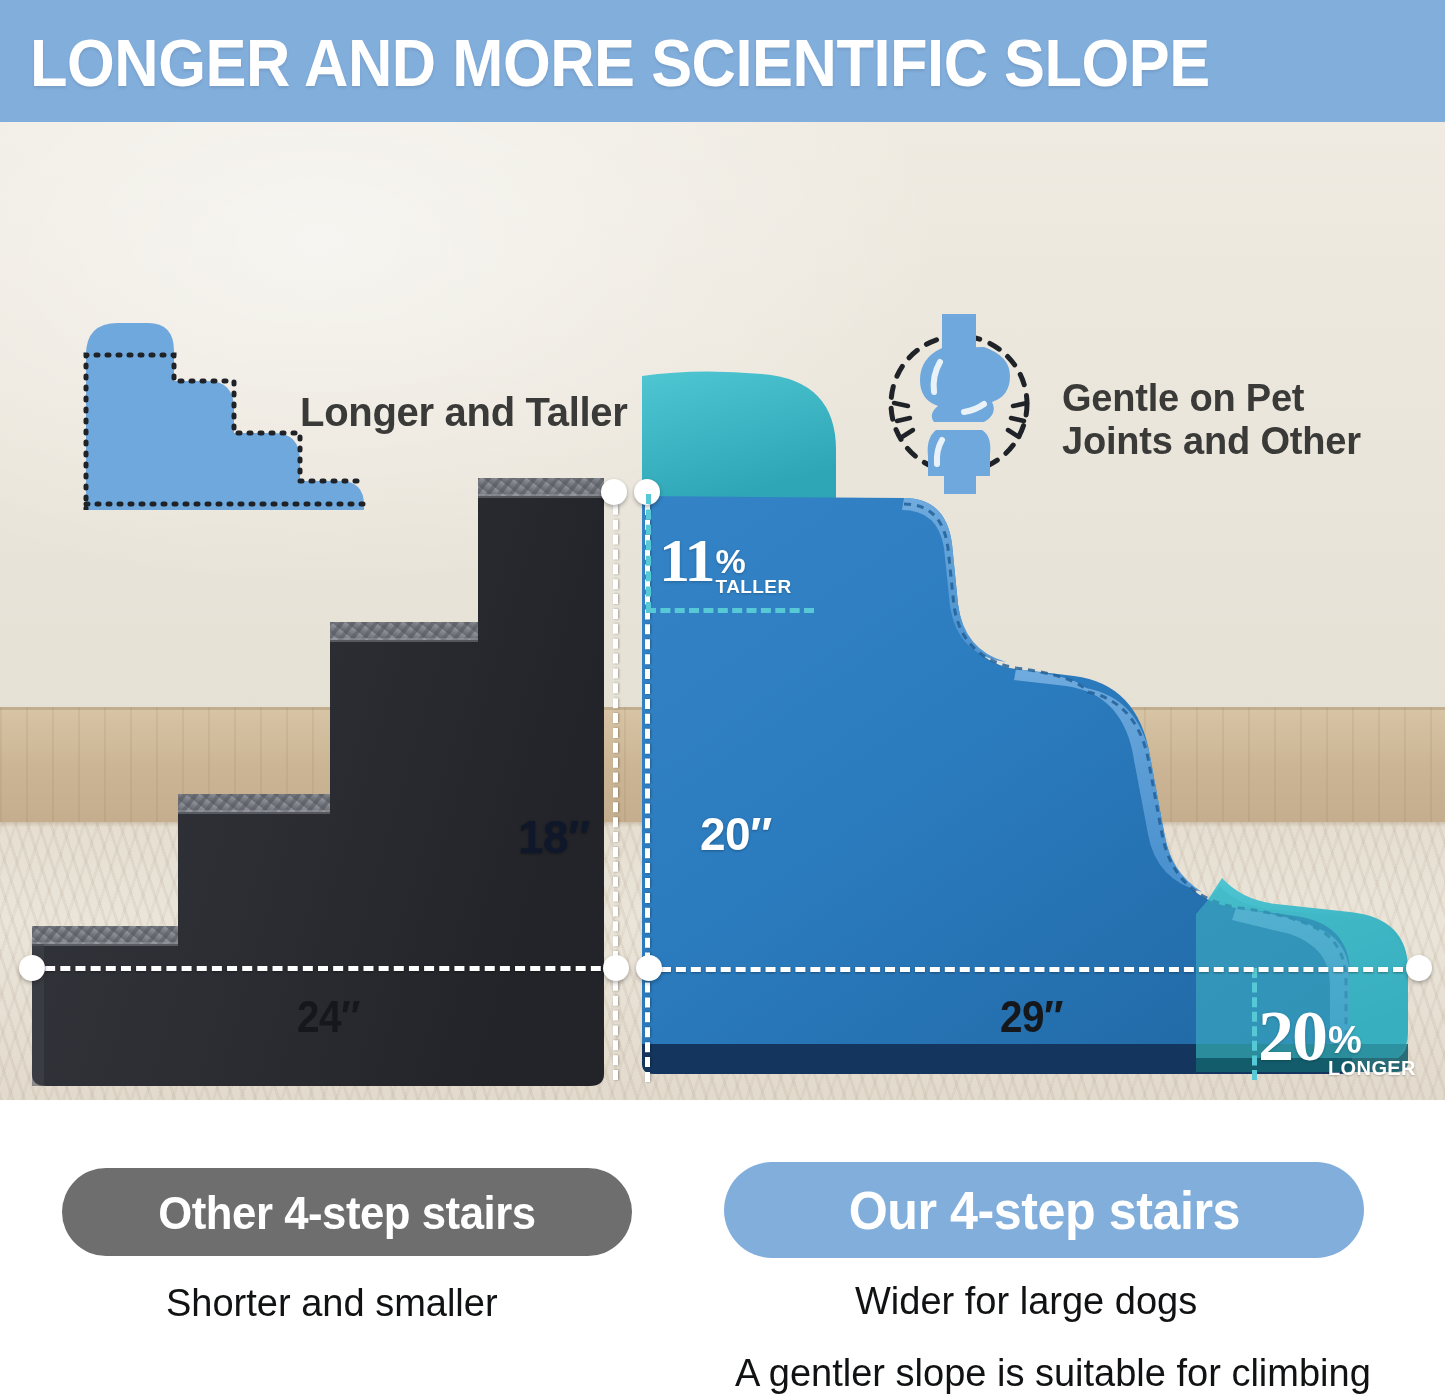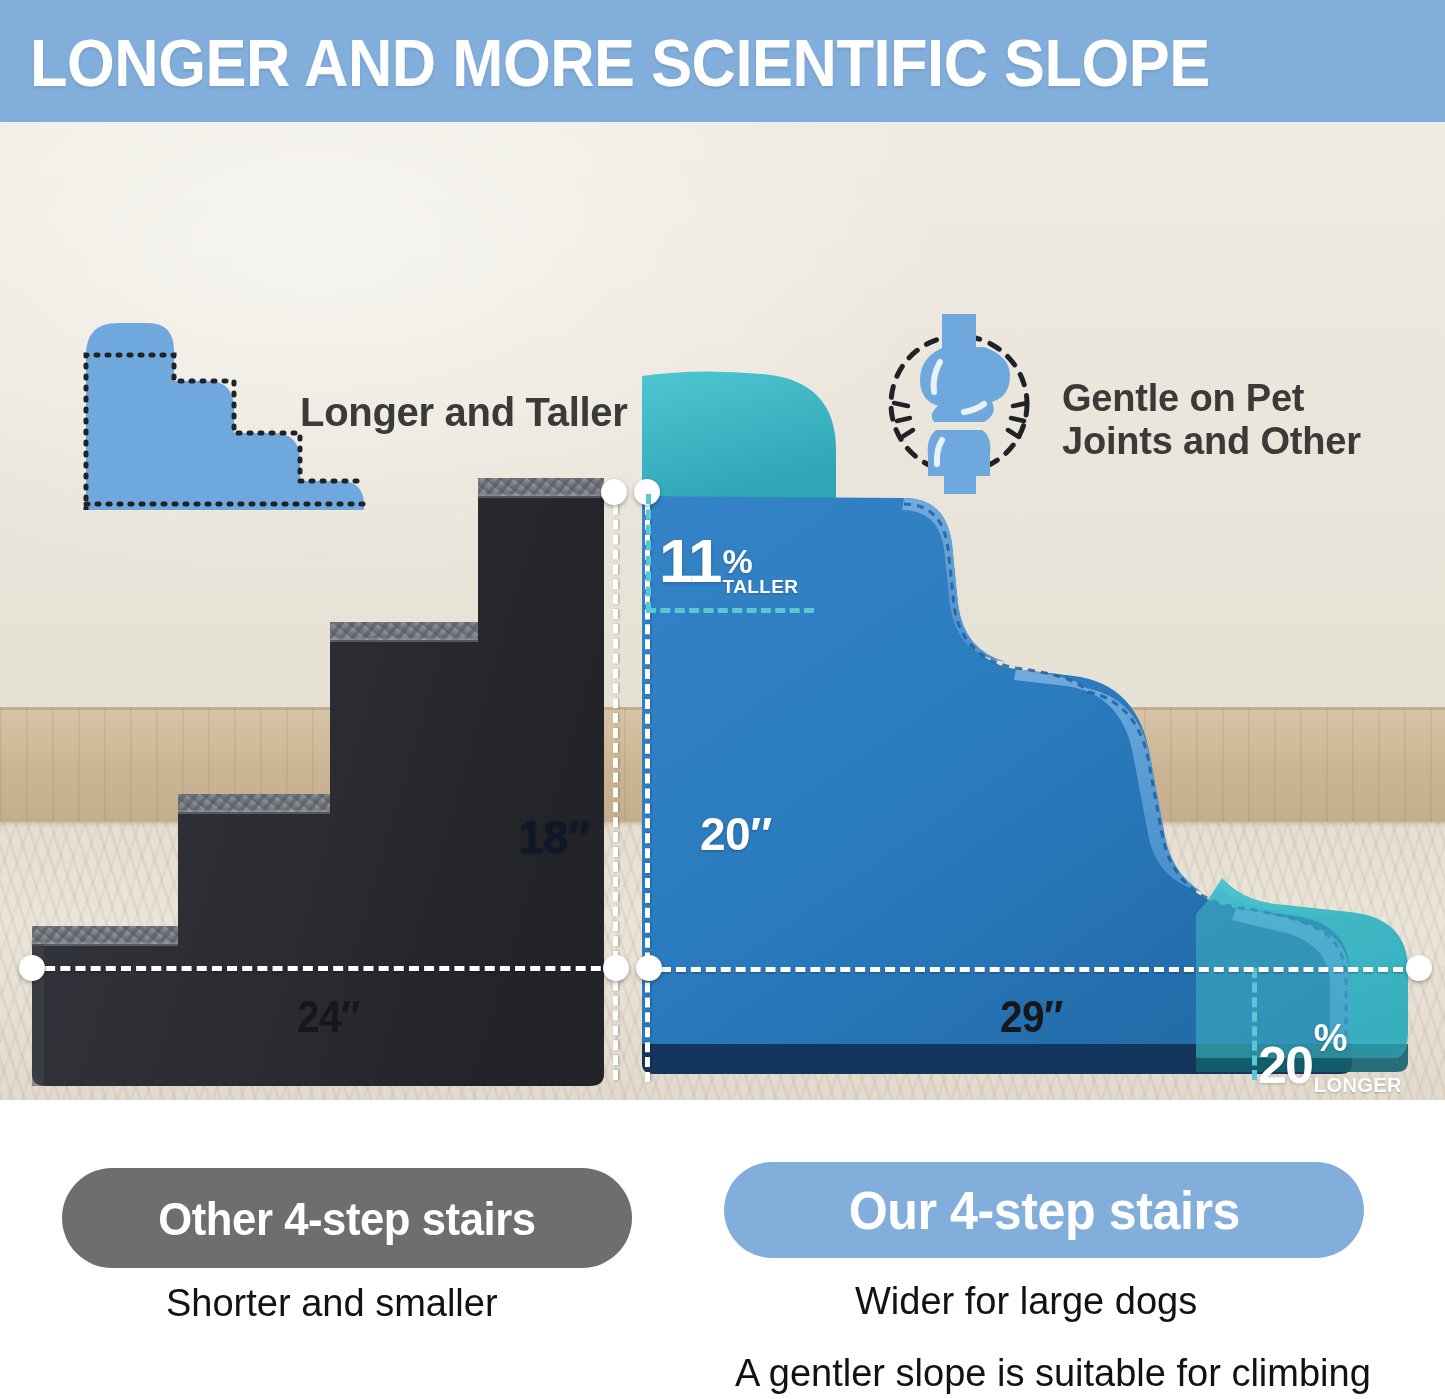--- a/index.html
+++ b/index.html
@@ -116,42 +116,42 @@
     font-size:46px;font-weight:bold;color:#ffffff;
     font-family:"Liberation Sans", sans-serif;
     letter-spacing:-0.5px;
     text-shadow:0 1px 3px rgba(0,0,0,.3);
   }
 
   
   .pct-badge{position:absolute;color:#ffffff;white-space:nowrap;}
   .pct-num{
     font-size:62px;font-weight:bold;letter-spacing:-2px;
-    font-family:Liberation Sans, sans-serif;
+    font-family:Liberation Serif, serif;
     display:inline-block;vertical-align:bottom;
     text-shadow:0 1px 3px rgba(0,0,0,.22);
     text-align:right;
   }
   .pct-stack{display:inline-block;vertical-align:bottom;margin-left:2px;}
   .pct-sym{
     font-size:34px;font-weight:bold;display:block;line-height:0.92;
     font-family:"Liberation Sans", sans-serif;
     text-shadow:0 1px 3px rgba(0,0,0,.22);
   }
   .pct-word{
     font-size:19px;font-weight:bold;display:block;line-height:1;
     letter-spacing:0.4px;
     font-family:"Liberation Sans", sans-serif;
     text-shadow:0 1px 2px rgba(0,0,0,.22);
   }
   #badge-taller{left:659px;top:403px;}
   #badge-longer{left:1258px;top:873px;}
-  #badge-longer .pct-num{font-size:52px;margin-top:40px;}
+  #badge-longer .pct-num{font-size:72px;}
   #badge-longer .pct-sym{font-size:38px;}
-  #badge-longer .pct-word{font-size:20px;margin-top:19px;}
+  #badge-longer .pct-word{font-size:20px;}
 
   
   .dash-h{
     position:absolute;height:0;
     border-top:5px dashed #ffffff;
     filter:drop-shadow(0 1px 1px rgba(0,0,0,.35));
   }
   .dash-v{
     position:absolute;width:0;
     border-left:5px dashed #ffffff;
@@ -184,21 +184,21 @@
   }
   .pill{
     position:absolute;
     border-radius:60px;
     display:flex;align-items:center;justify-content:center;
     color:#ffffff;font-weight:bold;
     font-family:"Liberation Sans", sans-serif;
     white-space:nowrap;
   }
   #pill-other{
-    left:62px;top:68px;width:570px;height:100px;background:#6E6E6E;
+    left:62px;top:68px;width:570px;height:88px;background:#6E6E6E;
     font-size:47px;letter-spacing:-0.5px;
   }
   #pill-other span{transform:scaleX(0.93);display:inline-block;}
   #pill-ours{
     left:724px;top:62px;width:640px;height:96px;background:#82AEDC;
     font-size:54px;letter-spacing:-0.5px;align-items:center;
   }
   #pill-ours span{transform:scaleX(0.93);display:inline-block;}
 
   .caption{

